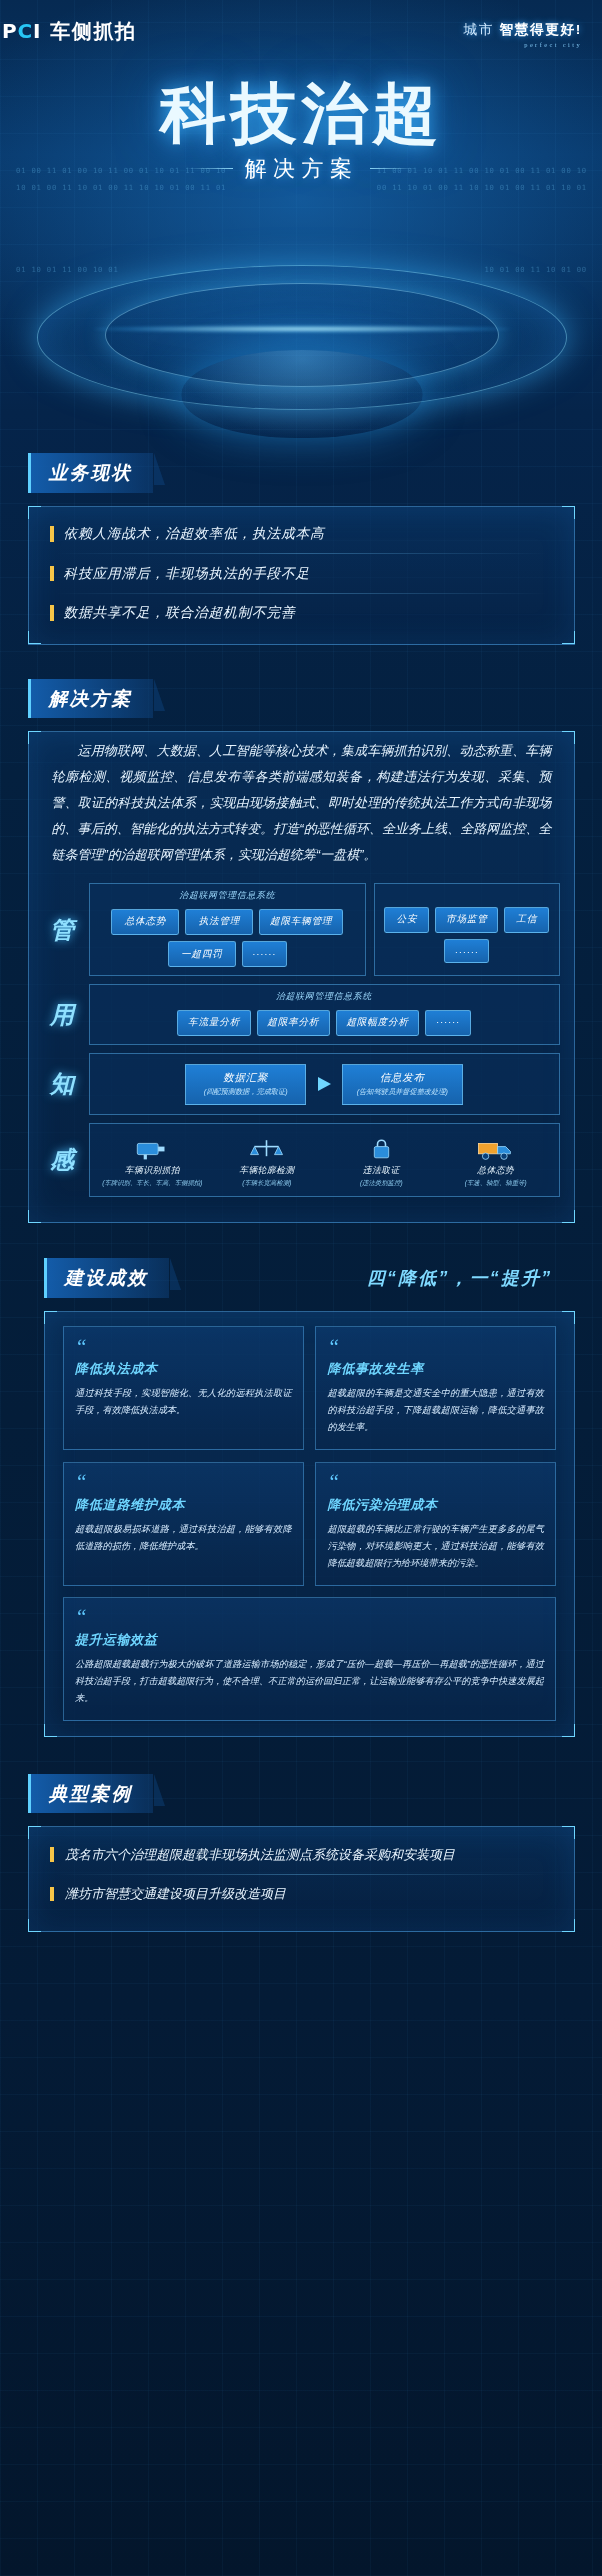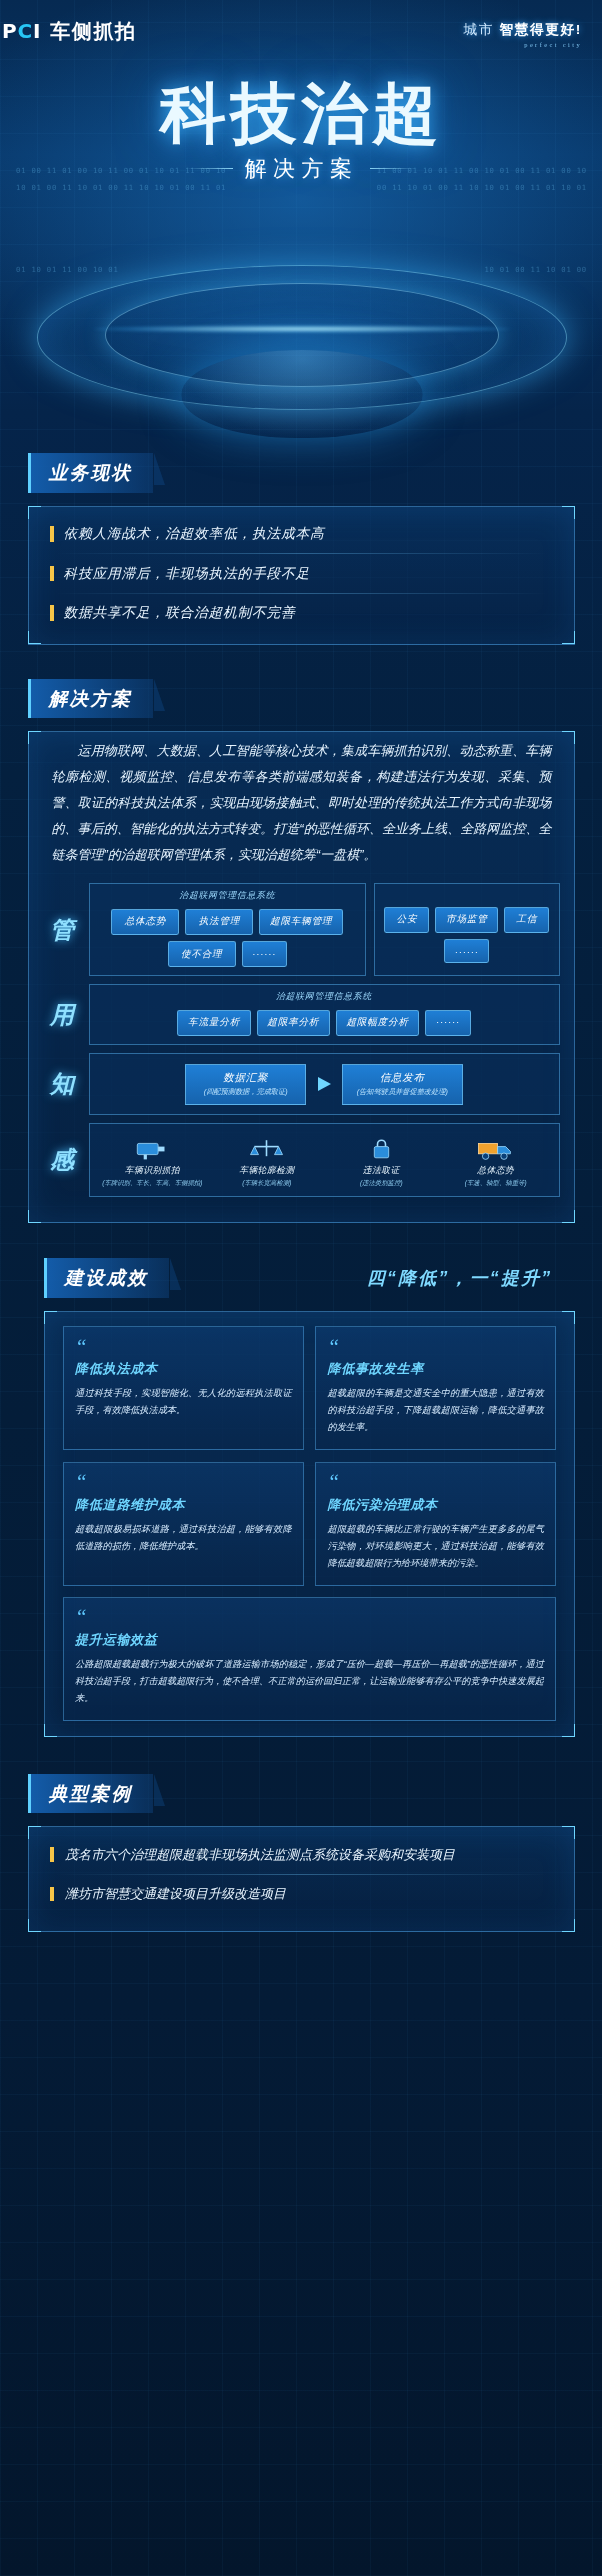--- a/index.html
+++ b/index.html
@@ -315,21 +315,21 @@
 
         <div class="diag-row">
           <div class="diag-label">管</div>
           <div class="split" style="flex:1; gap:8px;">
             <div class="diag-body left">
               <div class="diag-cap">治超联网管理信息系统</div>
               <div class="chips">
                 <span class="chip">总体态势</span>
                 <span class="chip">执法管理</span>
                 <span class="chip">超限车辆管理</span>
-                <span class="chip">使不合理</span>
+                <span class="chip">一超四罚</span>
                 <span class="chip small">······</span>
               </div>
             </div>
             <div class="diag-body right">
               <div class="diag-cap">&nbsp;</div>
               <div class="chips">
                 <span class="chip small">公安</span>
                 <span class="chip small">市场监管</span>
                 <span class="chip small">工信</span>
                 <span class="chip small">······</span>

